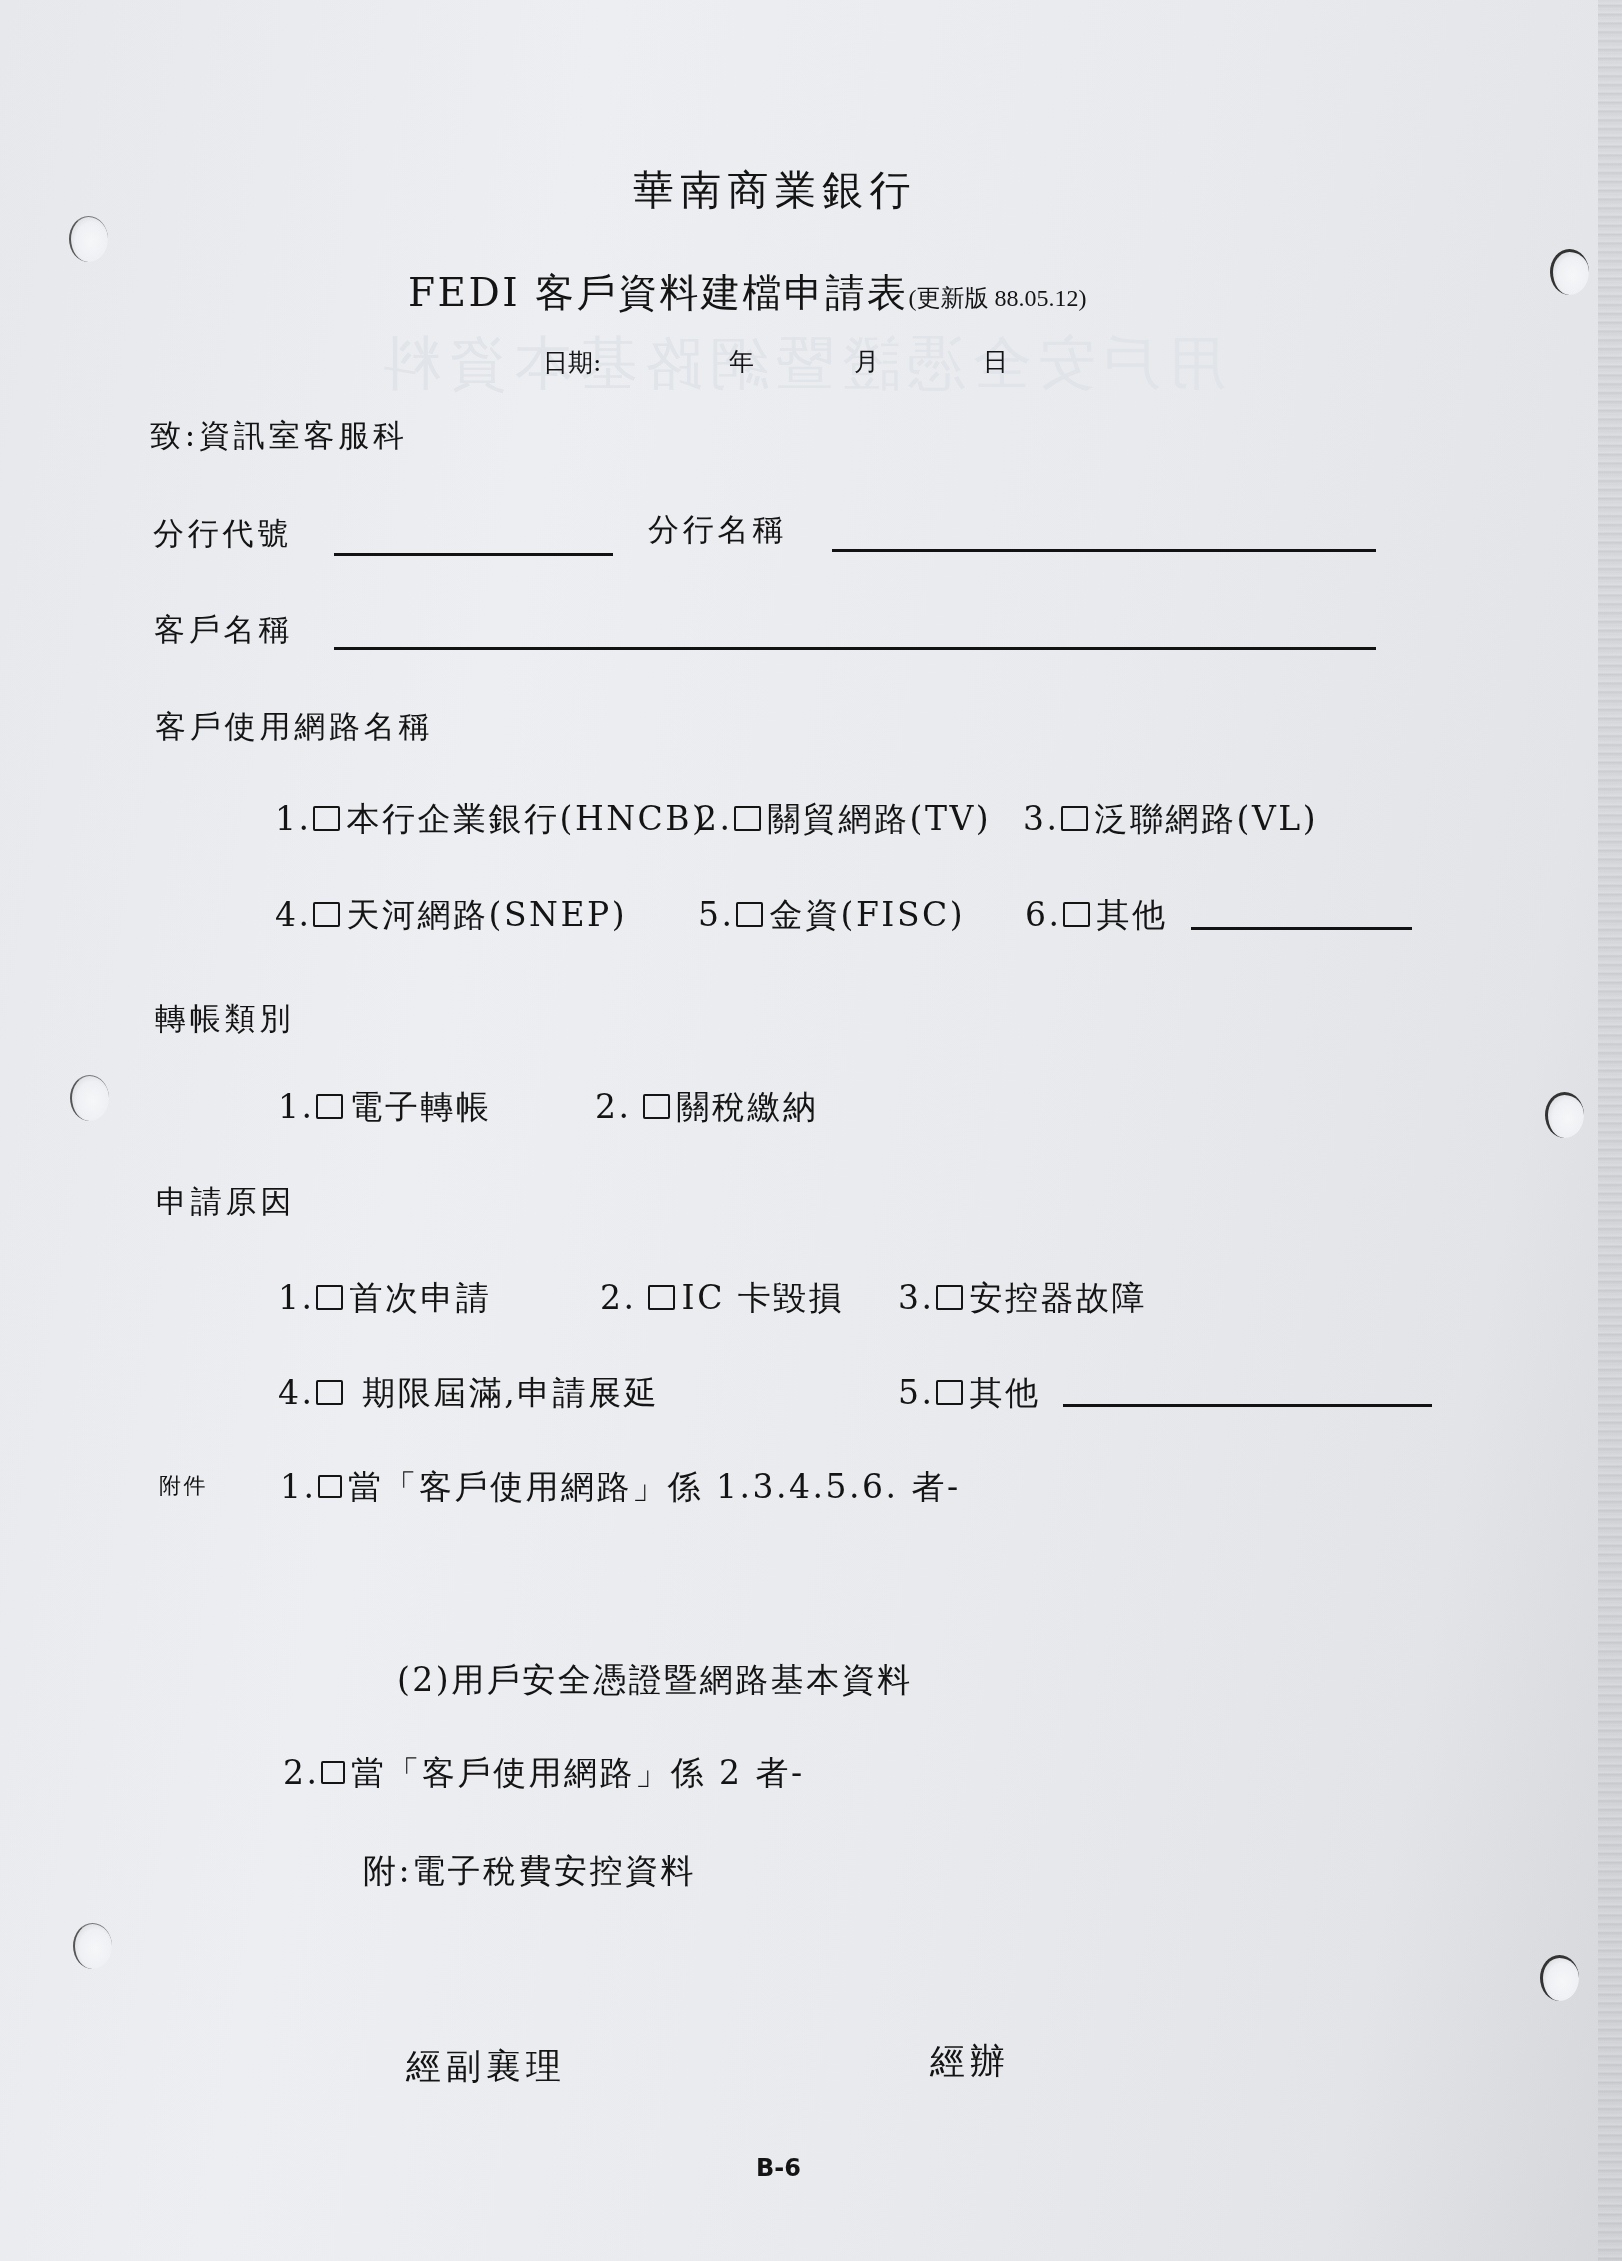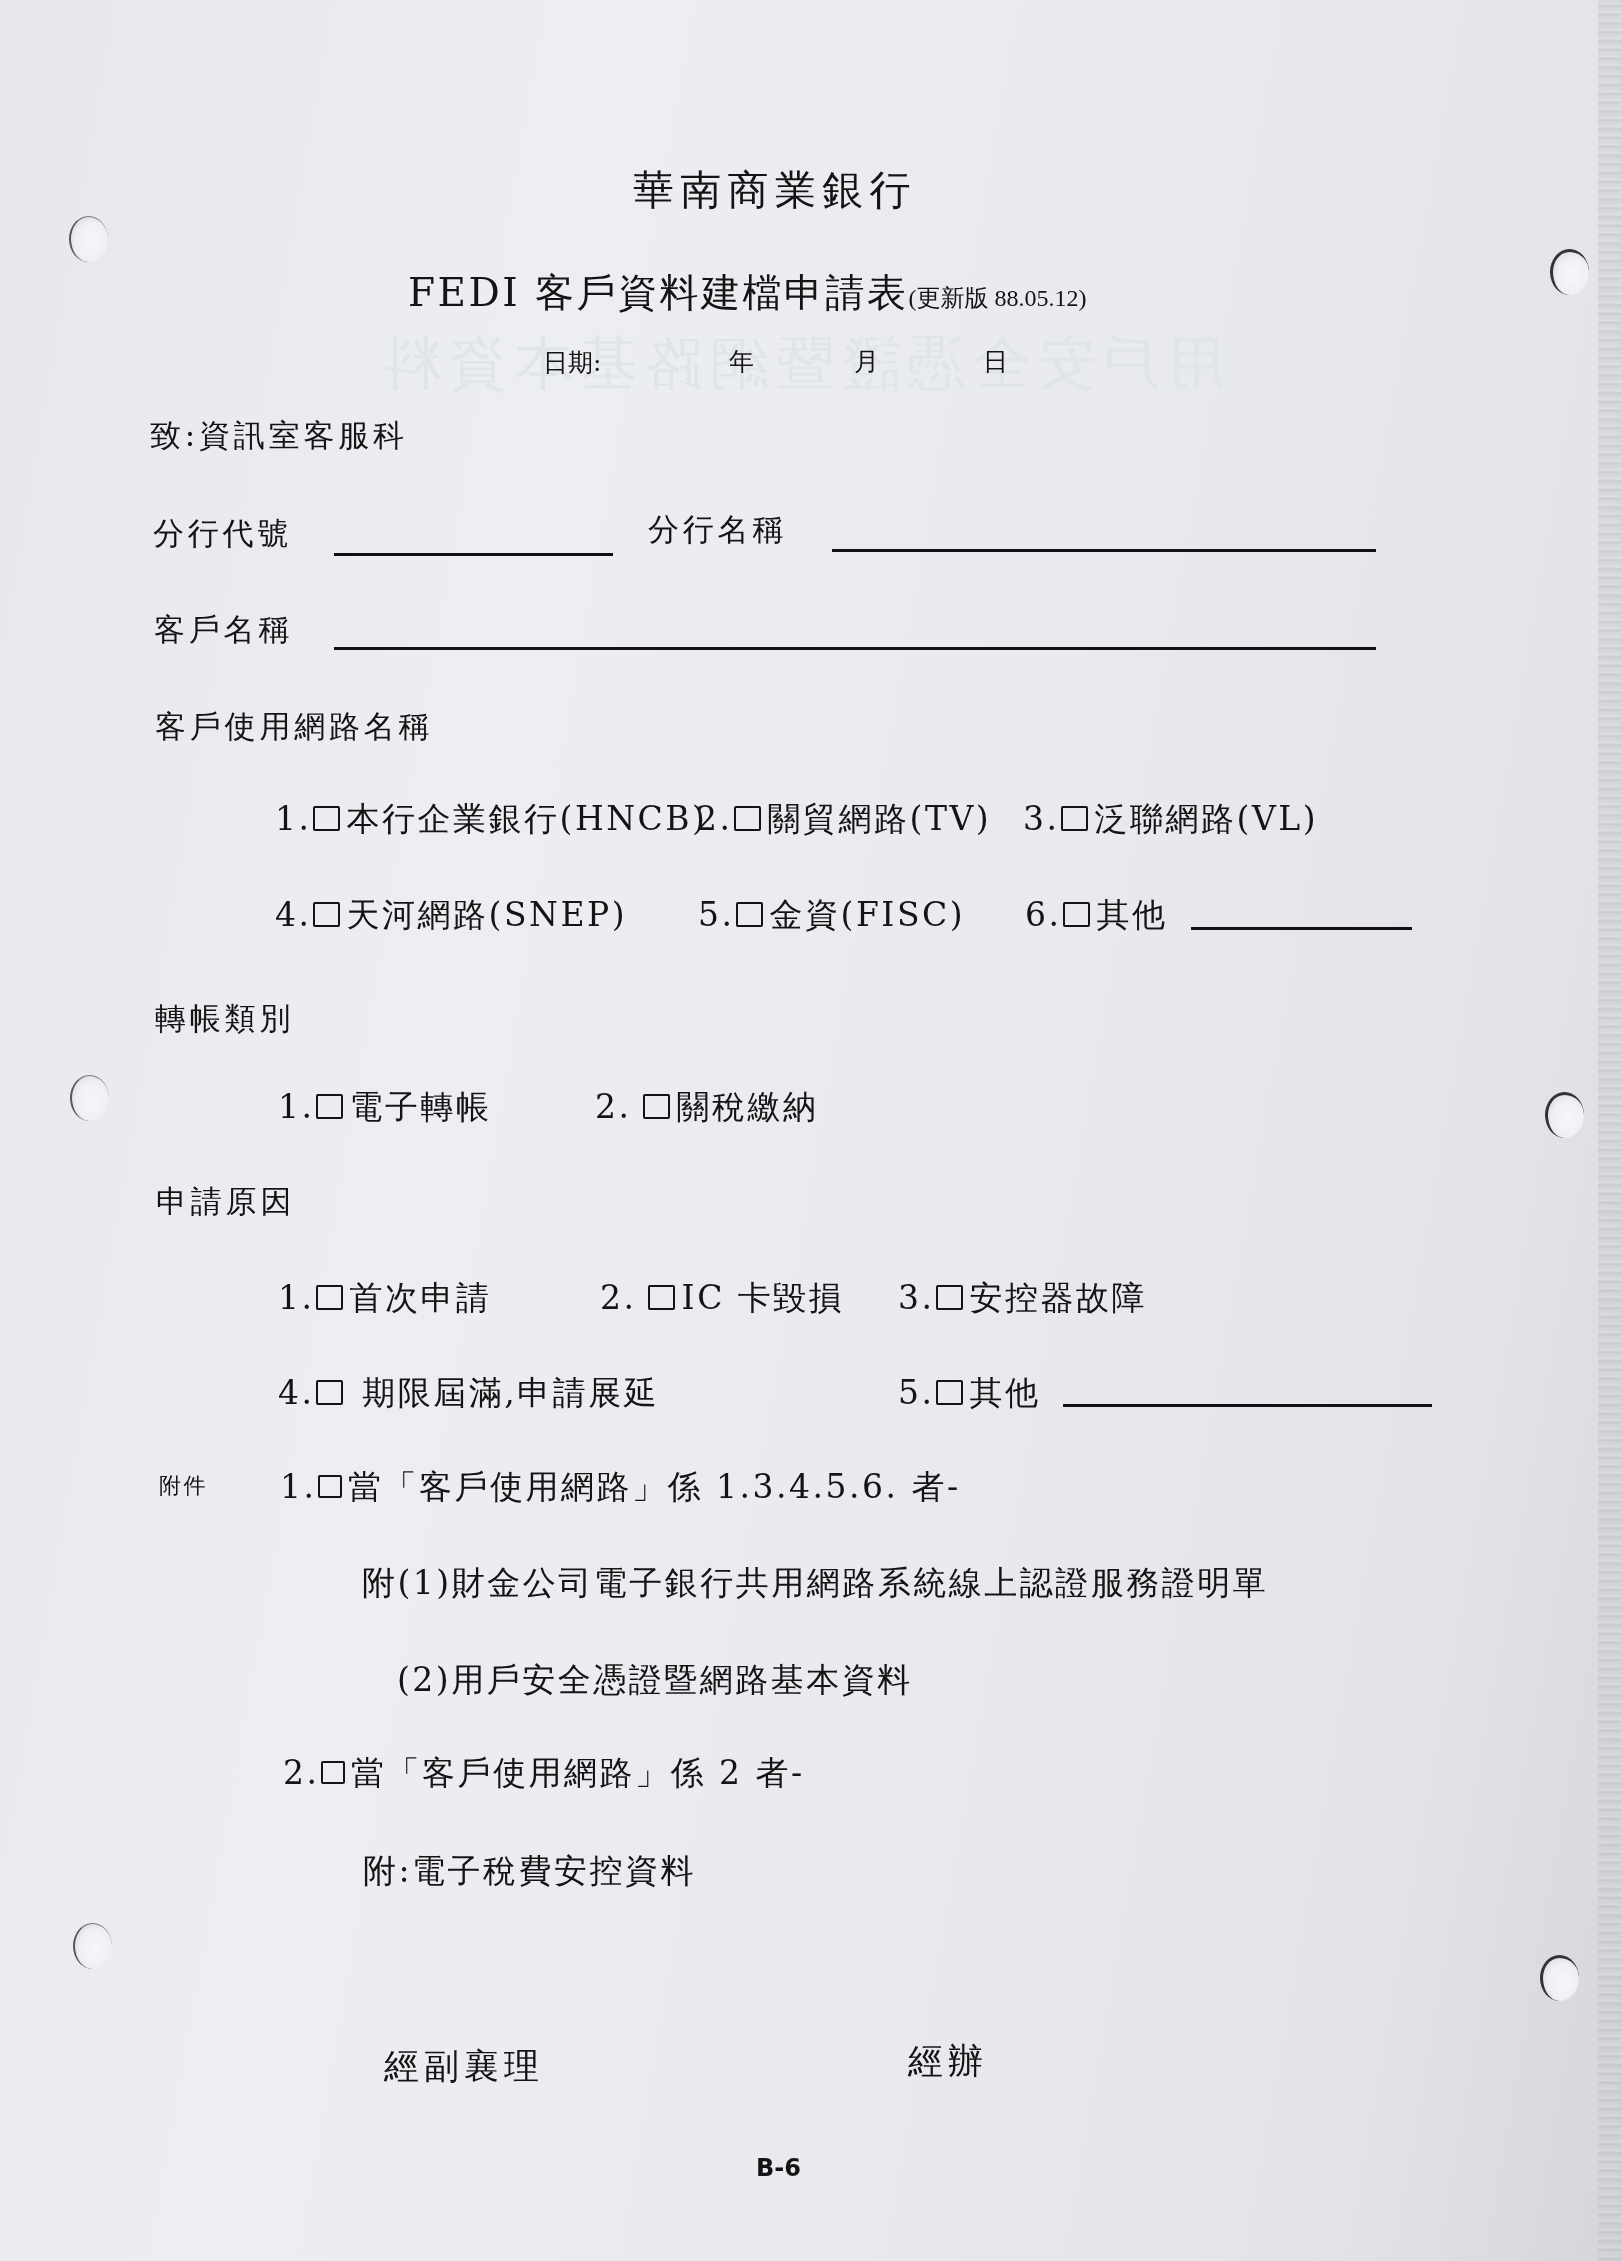--- a/index.html
+++ b/index.html
@@ -29,21 +29,21 @@
     }
     .hole.right { border-left: 3.1px solid #333; border-top: 3.1px solid #333; }
     .txt { position: absolute; white-space: nowrap; line-height: 1; }
     .t-bank { font-size: 41px; letter-spacing: 6.3px; }
     .t-title { font-size: 39px; letter-spacing: 2.5px; }
     .t-title .ver { font-size: 24px; letter-spacing: 0; font-family: Liberation Serif, serif; }
     .t-date { font-size: 25px; }
     .t-lbl { font-size: 31px; letter-spacing: 3.8px; }
     .t-opt { font-size: 33px; letter-spacing: 2.5px; }
     .t-small { font-size: 22px; letter-spacing: 2.5px; }
-    .t-sign { font-size: 35px; letter-spacing: 5px; }
+    .t-sign { font-size: 35px; letter-spacing: 5px; margin-left: 22px; }
     .t-page { font-size: 24px; font-family: "DejaVu Sans", sans-serif; font-weight: bold; margin-top: 8px; }
     .line { position: absolute; height: 3.1px; background: #121212; }
     .box {
       display: inline-block; width: 27.5px; height: 25px;
       border: 2.5px solid #141414; border-radius: 1.9px;
       vertical-align: -2.5px; margin: 0 6.3px 0 1.3px; box-sizing: border-box;
       background: transparent;
     }
     .box.small { width: 24px; height: 22.5px; vertical-align: 11.3px; }
     .opt { display: inline-flex; align-items: center; }
@@ -164,21 +164,20 @@
       <span>其他</span>
   </div>
   <div class="line" style="left:1063px; top:1404px; width:369px;"></div>
 
   <div class="txt t-small" style="left:159px; top:1475px;">附件</div>
   <div class="txt t-opt opt" style="left:280px; top:1470px;">
     <span>1.</span>
       <span class="box small"></span>
       <span>當「客戶使用網路」係 1.3.4.5.6. 者-</span>
   </div>
-  <div class="txt t-opt" style="left:362px; top:1566px;">附(1)財金公司電子銀行共用網路系統線上認證服務證明單</div>
   <div class="txt t-opt" style="left:397px; top:1663px;">(2)用戶安全憑證暨網路基本資料</div>
 
   <div class="txt t-opt opt" style="left:283px; top:1756px;">
     <span>2.</span>
       <span class="box small"></span>
       <span>當「客戶使用網路」係 2 者-</span>
   </div>
   <div class="txt t-opt" style="left:363px; top:1854px;">附:電子稅費安控資料</div>
 
   <div class="txt t-sign" style="left:384px; top:2049px;">經副襄理</div>

